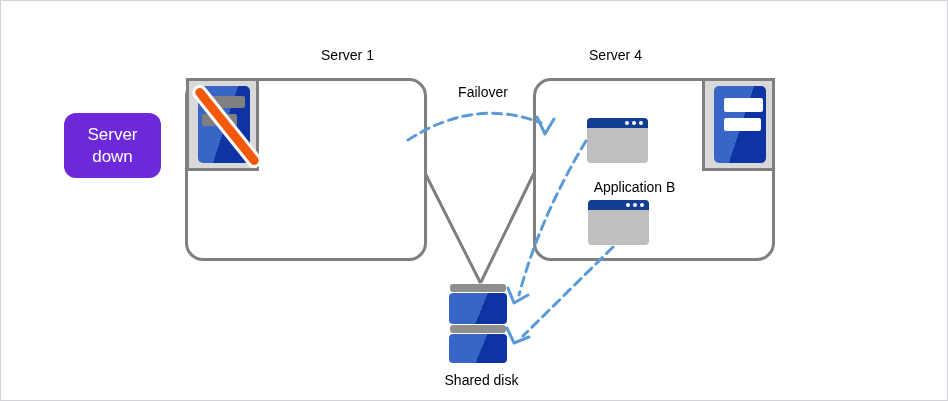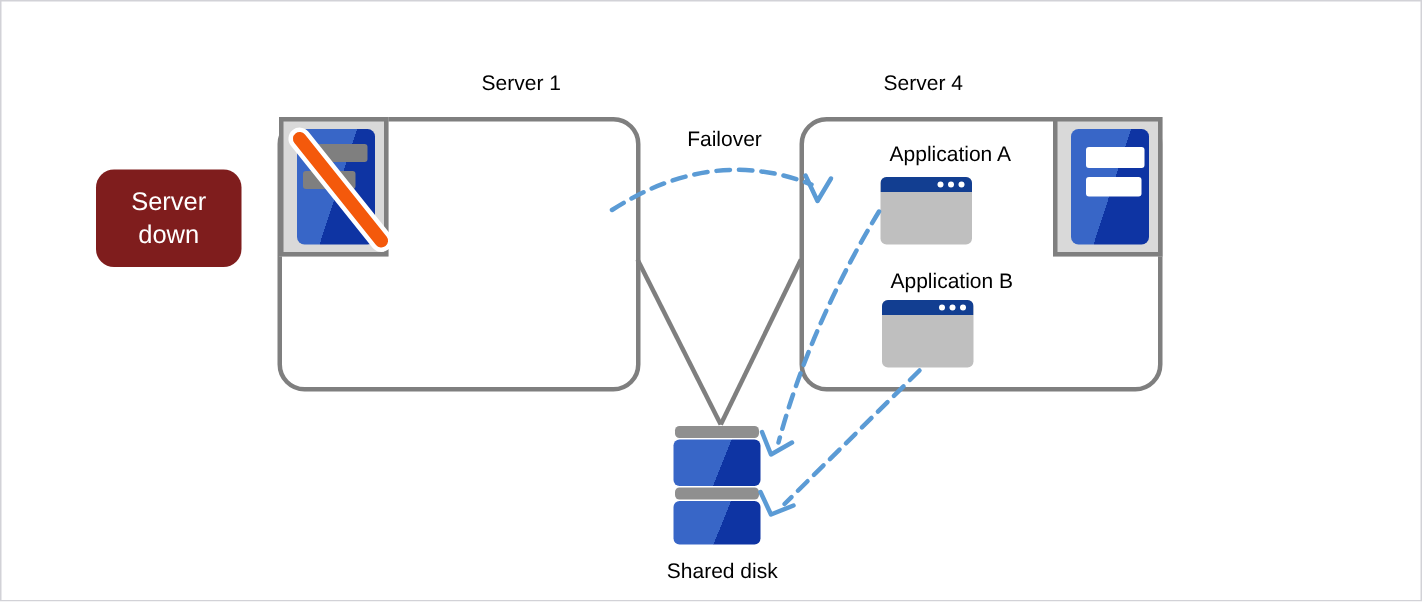--- a/index.html
+++ b/index.html
@@ -18,21 +18,21 @@
     font-size:14px;
     line-height:20px;
     text-align:center;
     white-space:nowrap;
     z-index:6;
   }
   
   .badge {
     position:absolute;
     left:63px; top:112px; width:97px; height:65px;
-    background:#7f1d1d;
+    background:#6d28d9;
     border-radius:12px;
     display:flex; align-items:center; justify-content:center;
     z-index:3;
   }
   .badge span {
     color:#fff; font-size:17px; line-height:22px; text-align:center;
     width:70px;
   }
   
   .server-box {
@@ -126,21 +126,20 @@
   <div class="badge">
     <span>Server down</span>
   </div>
 
   <div class="server-box" id="server1-box"></div>
   <div class="server-box" id="server2-box"></div>
 
   <div class="label" id="server1-label">Server 1</div>
   <div class="label" id="server2-label">Server 4</div>
   <div class="label" id="failover-label">Failover</div>
-  <div class="label" id="app-a-label">Application A</div>
   <div class="label" id="shared-disk-label">Shared disk</div>
   <div class="label" id="app-b-label">Application B</div>
 
   <div class="icon-frame" id="server1-icon">
     <div class="chassis">
       <div class="slot gray slot1"></div>
       <div class="slot gray slot2"></div>
     </div>
     <div class="slash"></div>
   </div>

